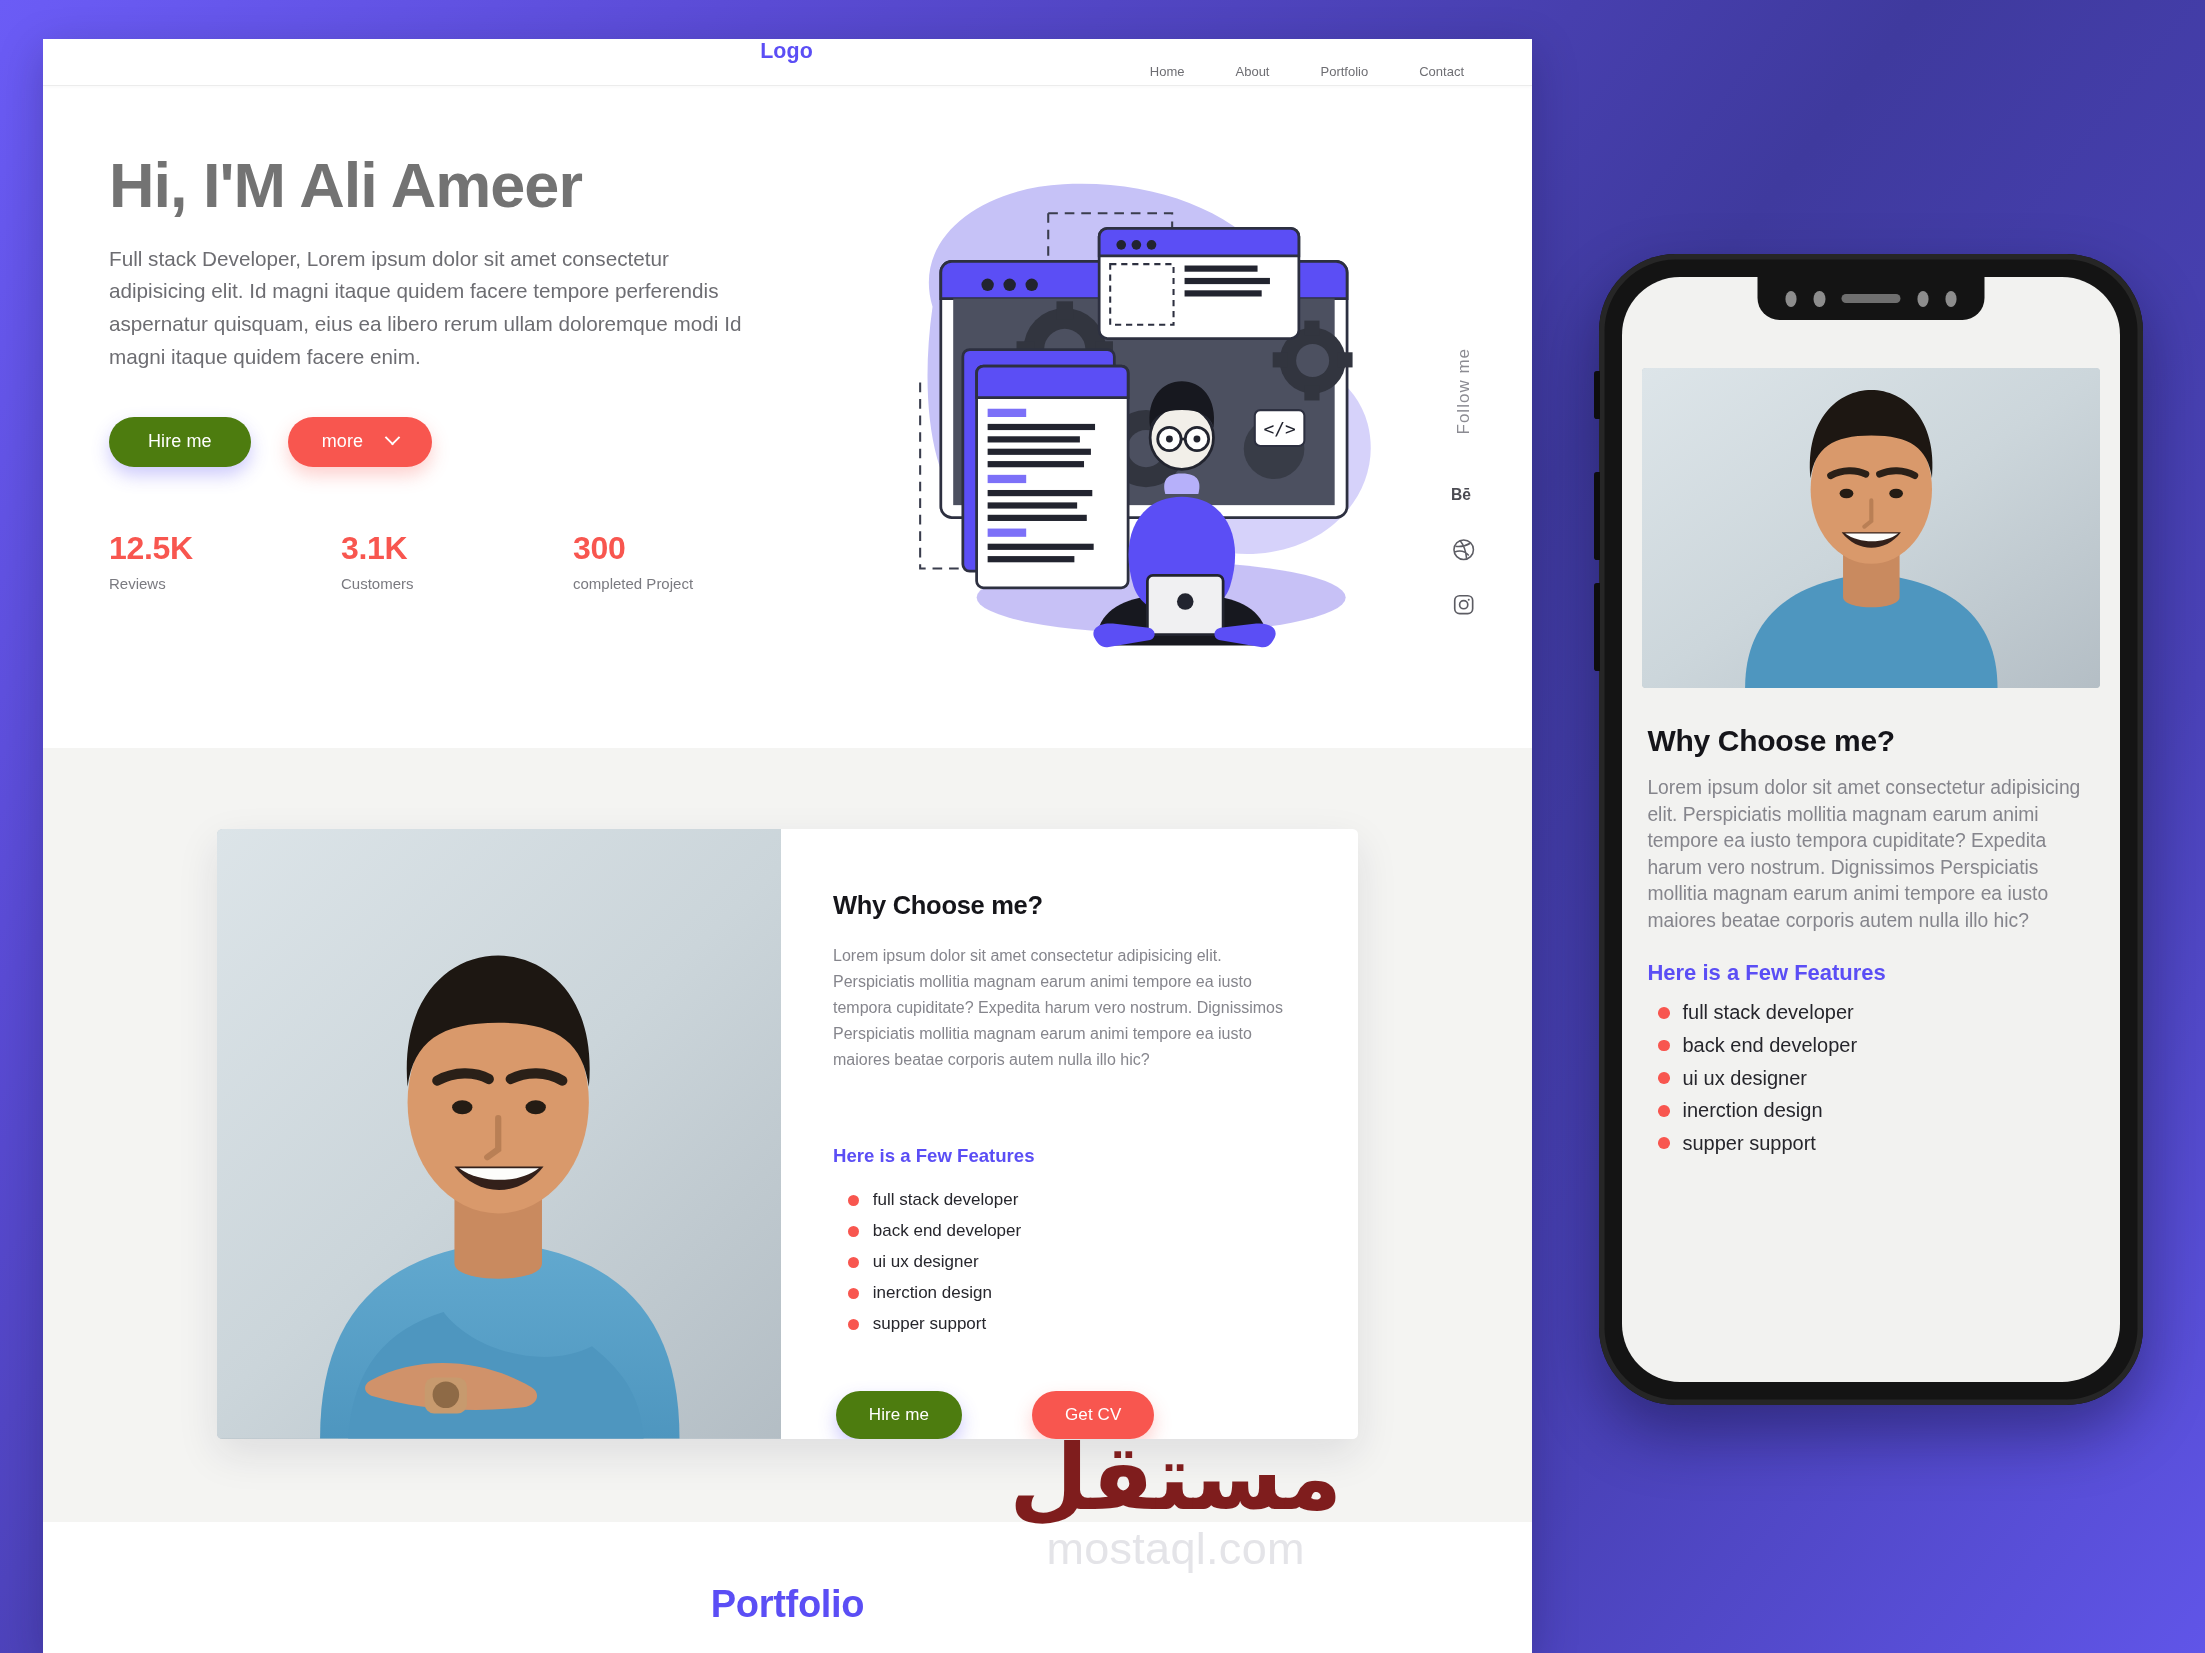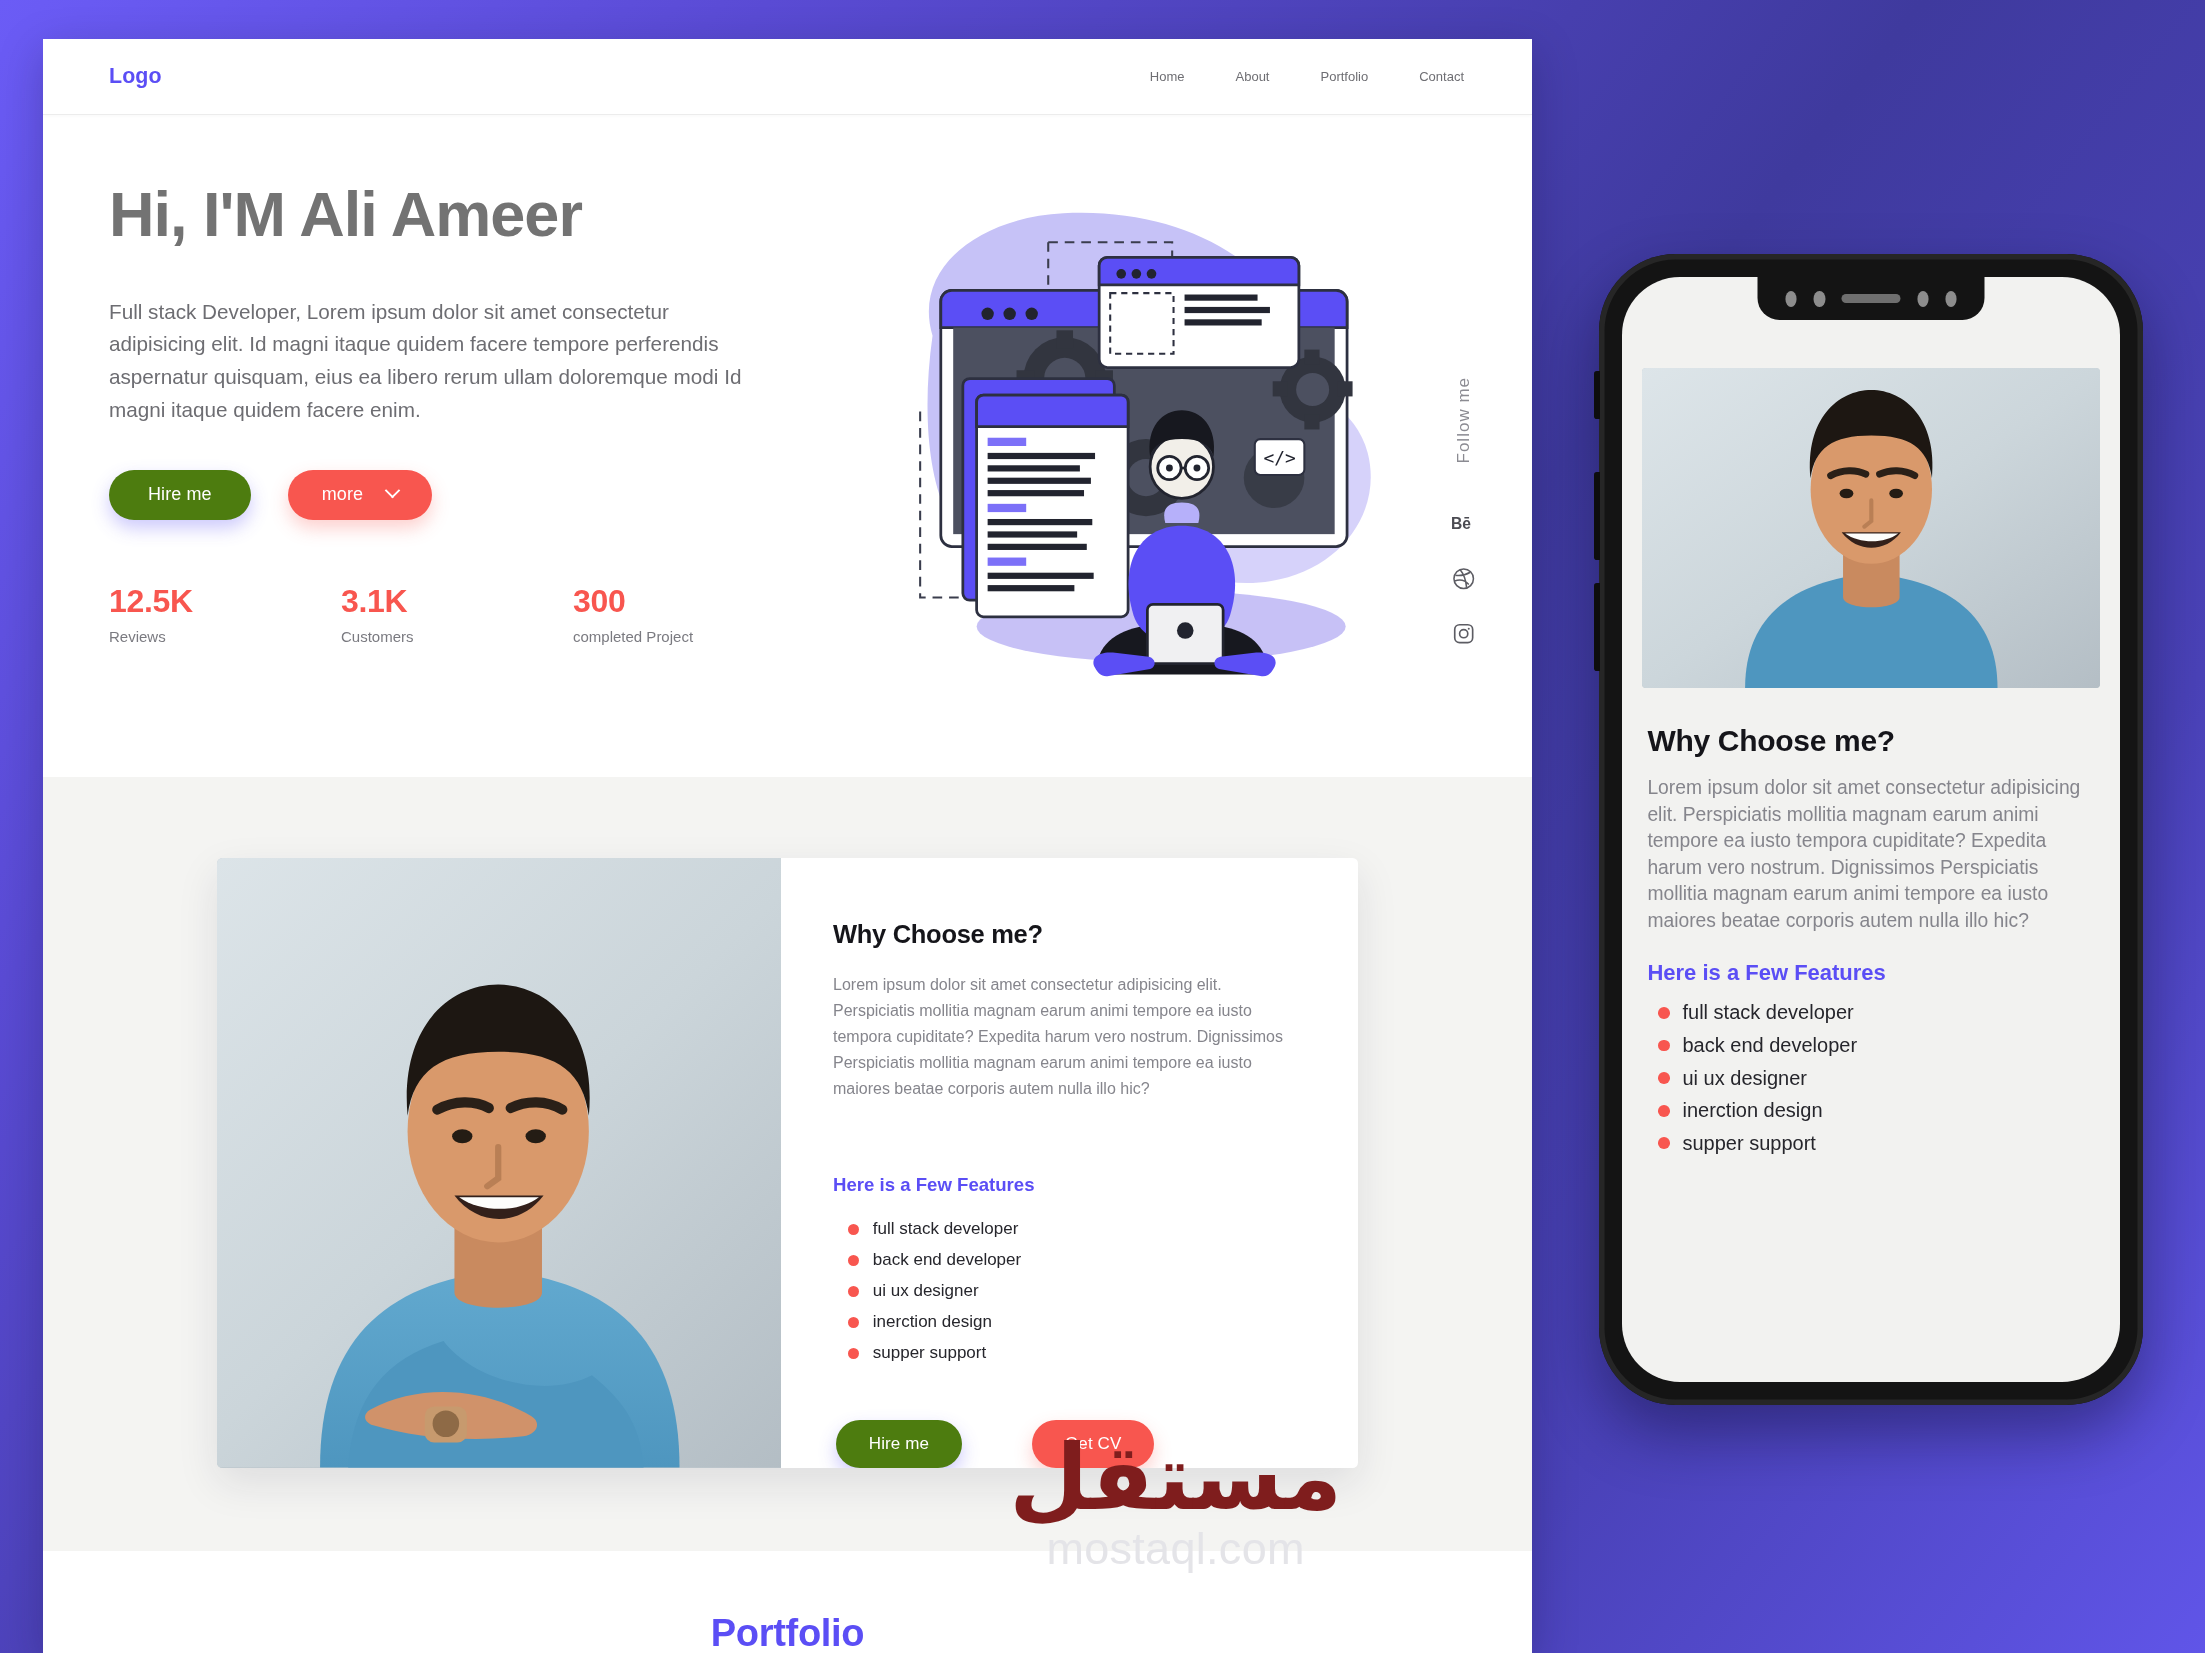--- a/index.html
+++ b/index.html
@@ -12,37 +12,38 @@
 
   
   .desktop{
     position:absolute; left:43px; top:39px; width:1489px; height:1615px;
     background:#ffffff; overflow:hidden;
     box-shadow:0 12.4px 41px rgba(20,18,60,.28);
   }
 
   
   .nav{
-    height:76px; background:#fff; display:flex; align-items:center;
+    height:47px; background:#fff; display:flex; align-items:center;
     padding:0 68px 0 66px; border-bottom:0.7px solid #ececec;
     box-shadow:0 1.4px 4.8px rgba(0,0,0,.045);
+    flex-direction:column;
   }
   .logo{ color:#5b4ef5; font-weight:700; font-size:21.4px; letter-spacing:0.1px; }
   .nav-links{ margin-left:auto; display:flex; gap:51px; }
   .nav-links a{ color:#6e6e73; font-size:13px; text-decoration:none; }
 
   
   .hero{ display:flex; padding:51px 66px 0 66px; position:relative; height:662px; }
   .hero-left{ width:689px; padding-top:15px; }
   .hero-title{
     font-size:63px; line-height:1.06; font-weight:800;
     color:#737373; letter-spacing:-1px;
   }
   .hero-desc{
-    margin-top:48px; font-size:20.7px; line-height:1.58; color:#6d6d72; max-width:651px;
+    margin-top:24px; font-size:20.7px; line-height:1.58; color:#6d6d72; max-width:651px;
   }
   .hero-btns{ margin-top:43px; display:flex; gap:37px; align-items:center; }
   .btn{
     border:none; border-radius:688px; color:#fff; font-size:18px;
     font-family:inherit; cursor:pointer; letter-spacing:0.1px;
   }
   .btn-primary{
     background:#4d7c0f; padding:14.5px 39px;
     box-shadow:0 8.3px 18px rgba(91,78,245,.30);
   }

